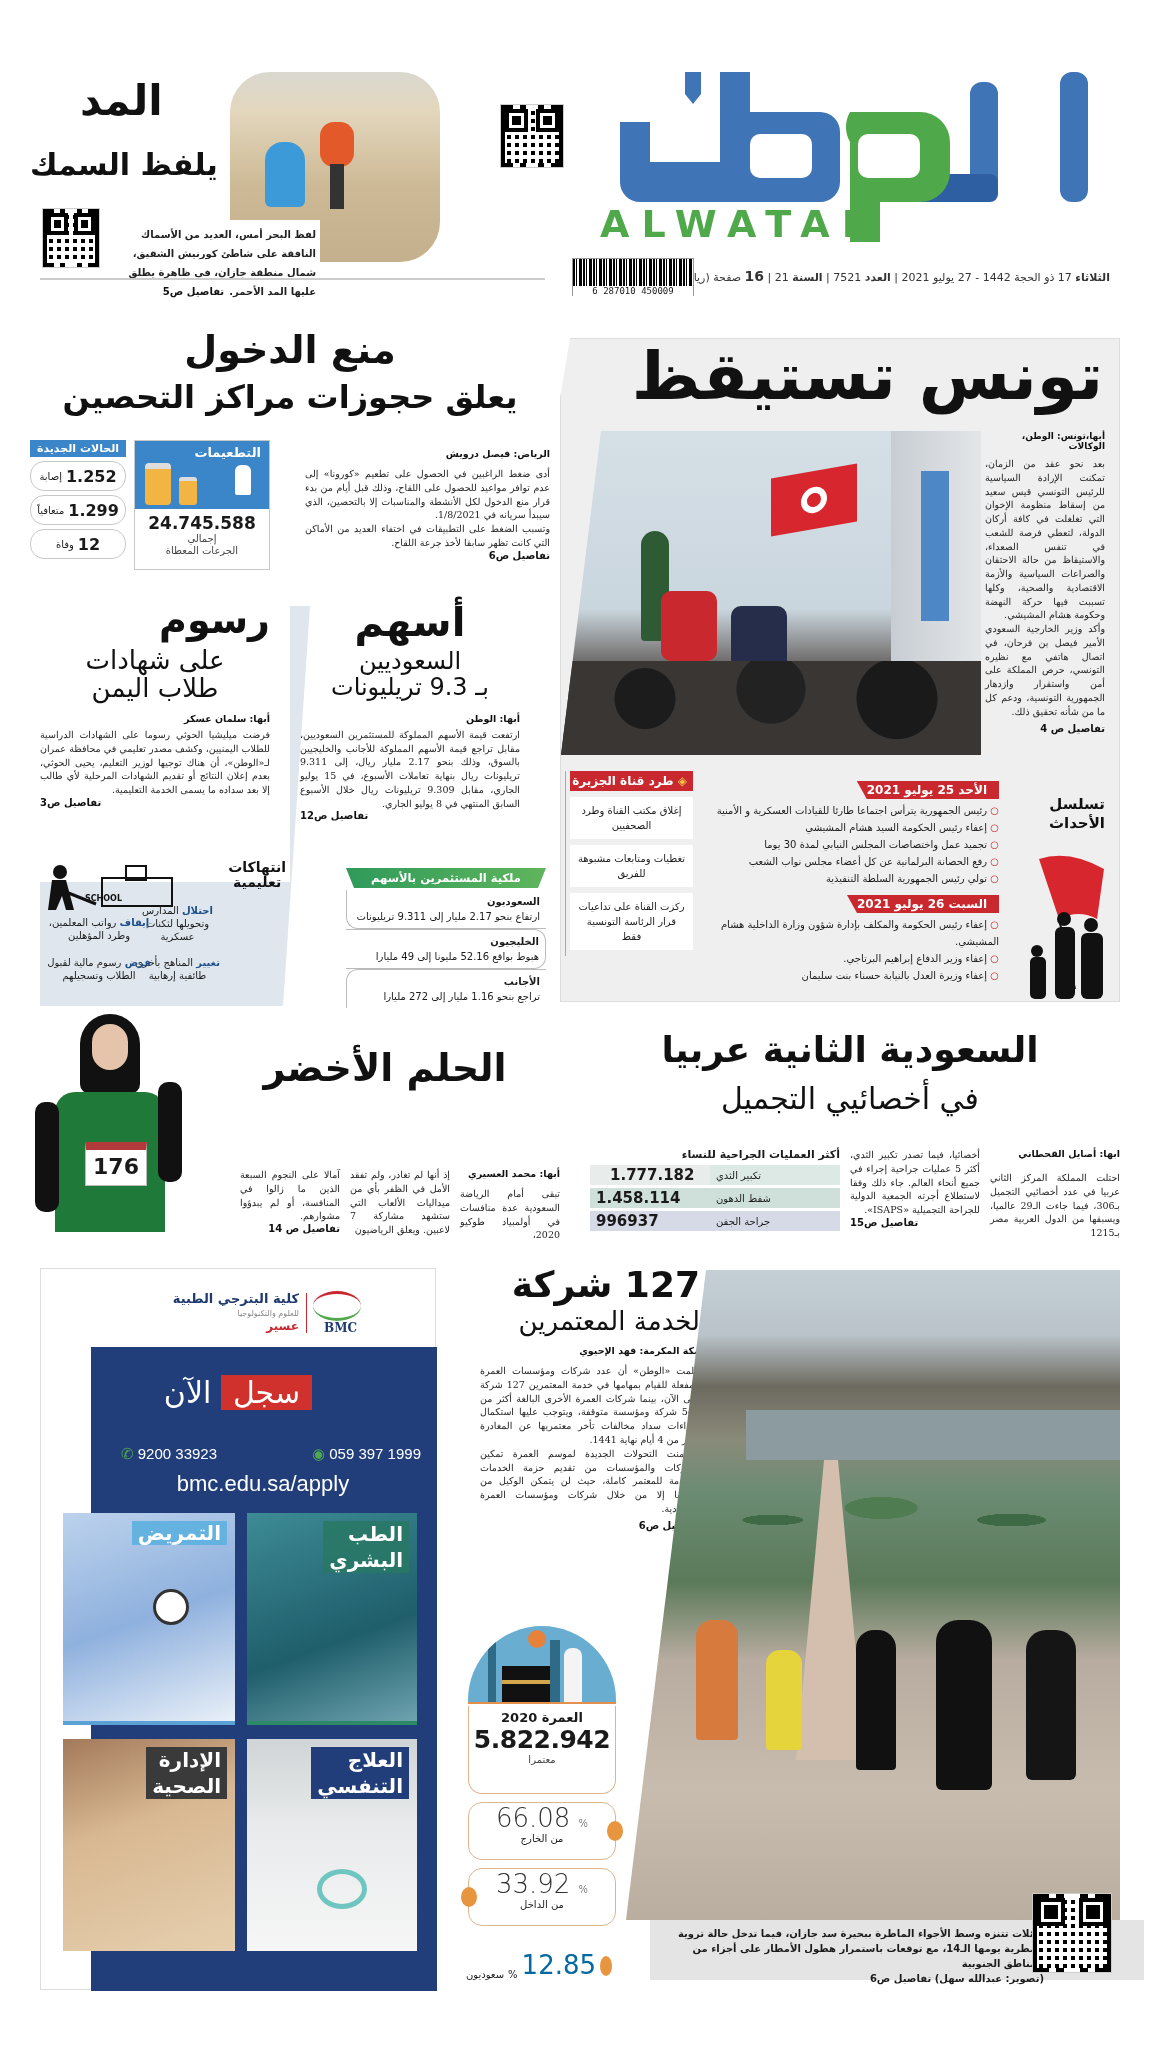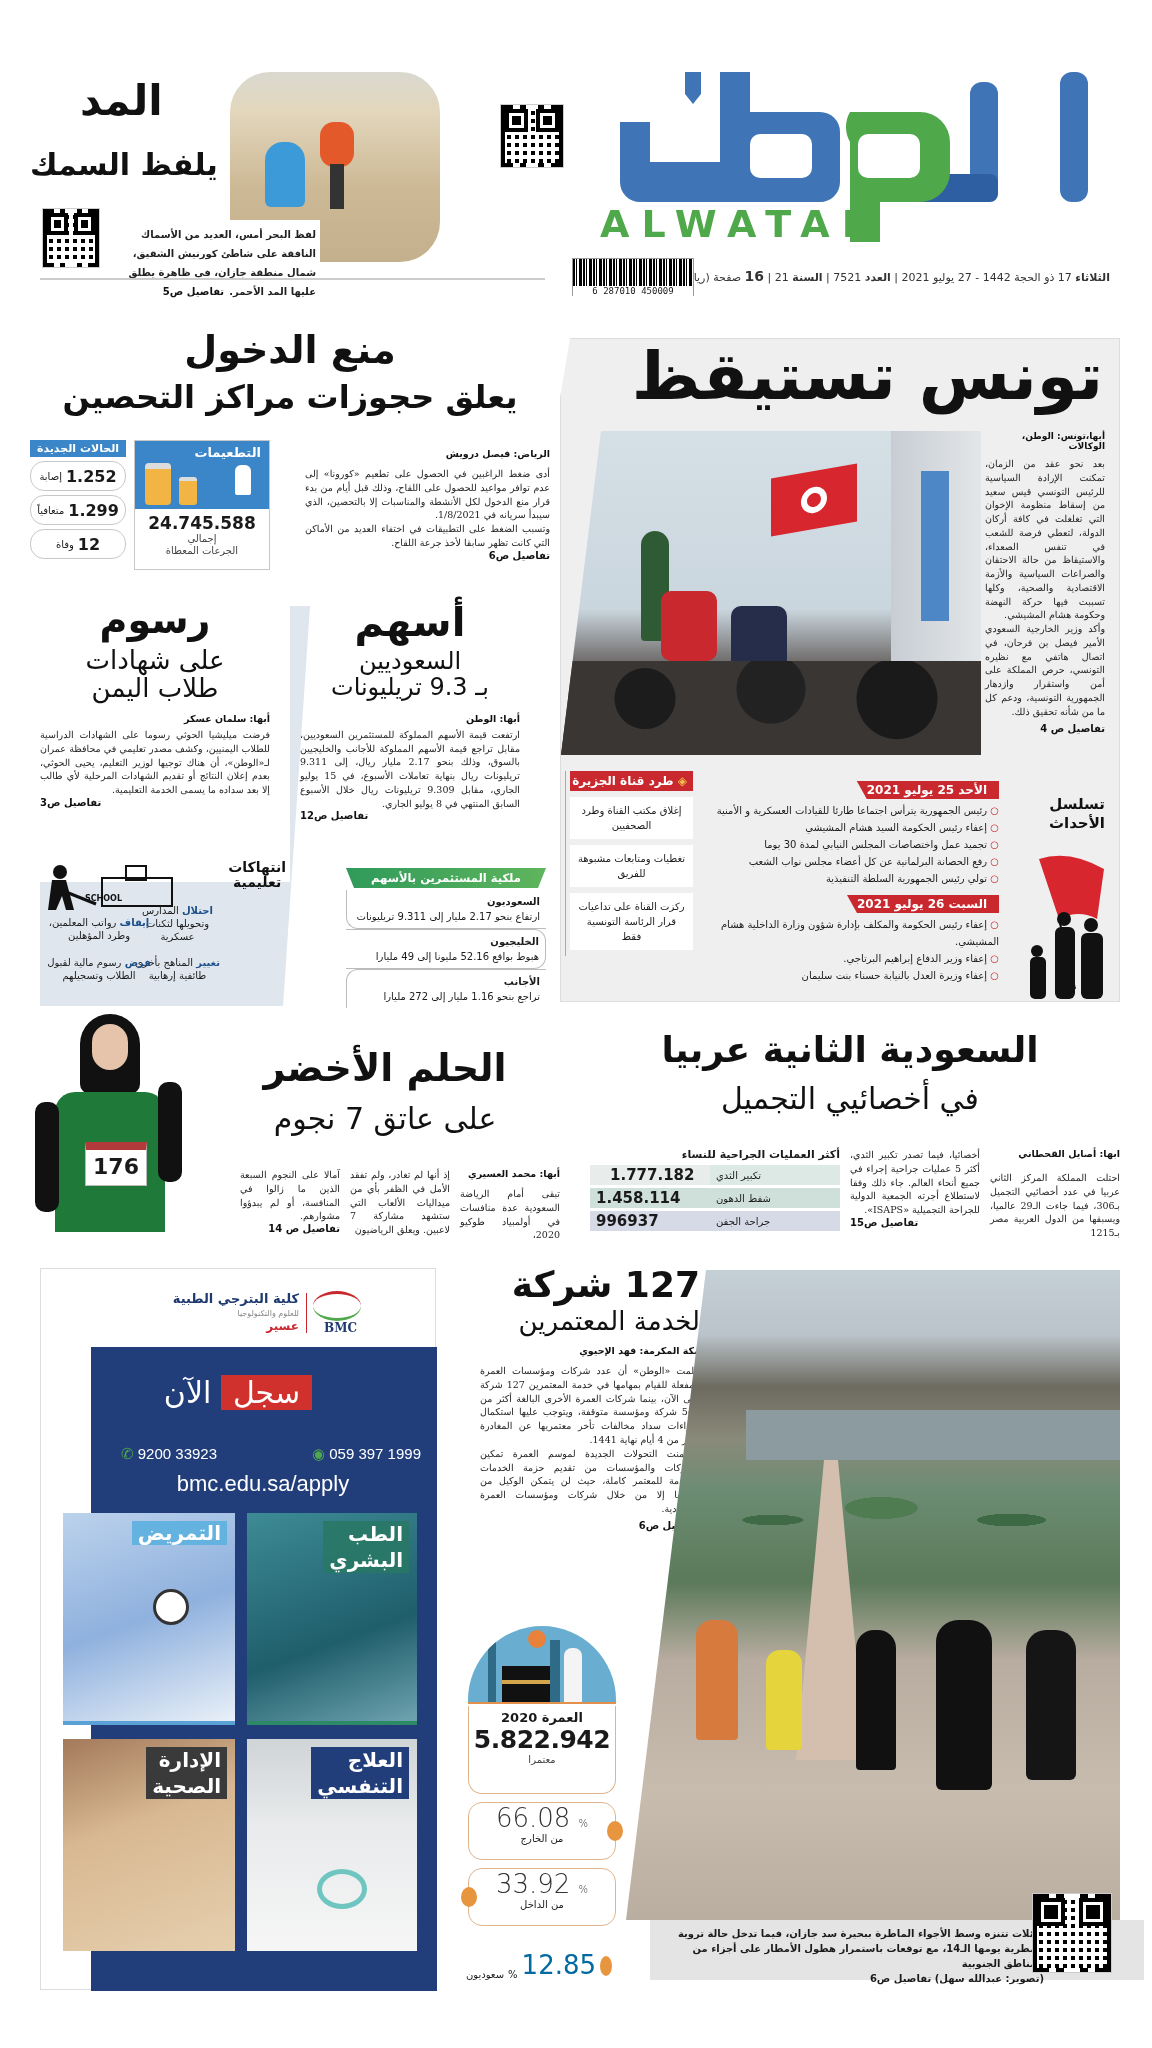--- a/index.html
+++ b/index.html
@@ -188,21 +188,21 @@
     <div class="pill" style="margin-top:4px; height:30px; display:flex; align-items:center; justify-content:center; gap:4px;">
       <b style="font-size:16px;">12</b>
         <span style="font-size:10px;">وفاة</span>
     </div>
   </div>
 </div>
 
 <div class="abs" style="left:40px; top:606px; width:270px; height:400px; background:#dfe6ee; clip-path: polygon(0 0,100% 0,100% 0,90% 100%,0 100%);"></div>
 <div class="abs" style="left:40px; top:606px; width:250px; height:276px; background:#fff;"></div>
 <div class="abs" style="left:40px; top:600px; width:230px;">
-  <div class="hd" style="text-align:center; font-size:38px;">رسوم</div>
+  <div class="hd" style="text-align:right; font-size:38px;">رسوم</div>
   <div class="hd" style="text-align:center; font-size:26px; font-weight:normal; margin-top:4px;">على شهادات</div>
   <div class="hd" style="text-align:center; font-size:26px; font-weight:normal;">طلاب اليمن</div>
   <div class="byline" style="margin-top:10px; margin-bottom:4px;">أبها: سلمان عسكر</div>
   <p class="body-text">فرضت ميليشيا الحوثي رسوما على الشهادات الدراسية للطلاب اليمنيين، وكشف مصدر تعليمي في محافظة عمران لـ«الوطن»، أن هناك توجيها لوزير التعليم، يحيى الحوثي، بعدم إعلان النتائج أو تقديم الشهادات المرحلية لأي طالب إلا بعد سداده ما يسمى الخدمة التعليمية.</p>
   <div class="more" style="text-align:left;">تفاصيل ص3</div>
 </div>
 <div class="abs" style="left:40px; top:860px; width:250px; height:140px;">
   <div class="abs hd" style="right:4px; top:0; font-size:14px; text-align:center;">
     <div>انتهاكات</div>
     <div>تعليمية</div>
@@ -255,21 +255,20 @@
 <div class="abs" style="left:30px; top:1010px; width:530px; height:230px;">
   <div class="abs photo" style="left:0; top:2px; width:165px; height:225px;">
     <div class="abs" style="left:50px; top:2px; width:60px; height:80px; background:#111; border-radius:30px 30px 10px 10px;"></div>
     <div class="abs" style="left:62px; top:12px; width:36px; height:46px; background:#e6c4ab; border-radius:18px;"></div>
     <div class="abs" style="left:25px; top:80px; width:110px; height:140px; background:#1f7a3a; border-radius:20px 20px 0 0;"></div>
     <div class="abs" style="left:5px; top:90px; width:24px; height:110px; background:#111; border-radius:10px;"></div>
     <div class="abs" style="left:128px; top:70px; width:24px; height:100px; background:#111; border-radius:10px;"></div>
     <div class="abs" style="left:55px; top:130px; width:62px; height:44px; background:#fff; border:1px solid #bbb; border-top:8px solid #b23a3a; font-weight:bold; font-size:22px; text-align:center; line-height:34px; direction:ltr;">176</div>
   </div>
   <div class="abs hd" style="left:200px; width:310px; top:38px; text-align:center; font-size:38px;">الحلم الأخضر</div>
-  <div class="abs hd" style="left:200px; width:310px; top:92px; text-align:center; font-size:30px; font-weight:normal;">على عاتق 7 نجوم</div>
   <div class="abs" style="right:0; top:158px; width:100px;">
     <div class="byline" style="margin-bottom:8px;">أبها: محمد العسيري</div>
     <p class="body-text">تبقى أمام الرياضة السعودية عدة منافسات في أولمبياد طوكيو 2020،</p>
   </div>
   <p class="abs body-text" style="right:110px; top:158px; width:100px;">إذ أنها لم تغادر، ولم تفقد الأمل في الظفر بأي من ميداليات الألعاب التي ستشهد مشاركة 7 لاعبين. ويعلق الرياضيون</p>
   <div class="abs" style="right:220px; top:158px; width:100px;">
     <p class="body-text">آمالا على النجوم السبعة الذين ما زالوا في المنافسة، أو لم يبدؤوا مشوارهم.</p>
     <div class="more">تفاصيل ص 14</div>
   </div>
 </div>

